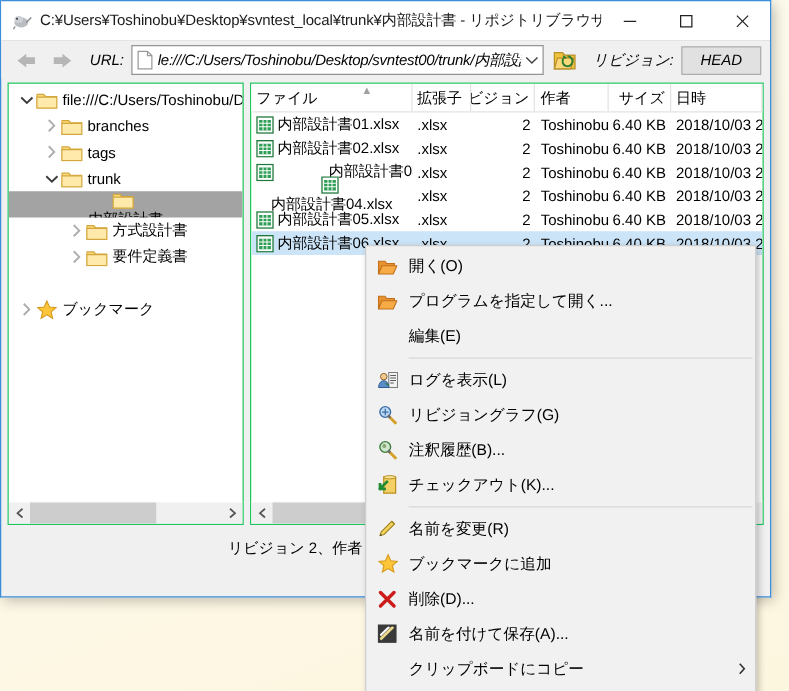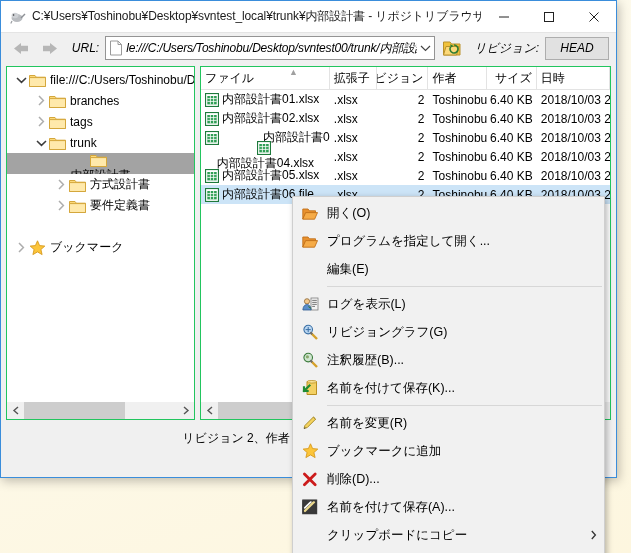--- a/index.html
+++ b/index.html
@@ -555,21 +555,21 @@
               <span>2018/10/03 2</span>
             </div>
           </div>
           <div class="lrow sel">
             <div class="lcell" style="width: 160px;">
               <span class="xls-icon"><svg width="14" height="14" viewBox="0 0 14 14">
                   <rect x="0.5" y="0.5" width="13" height="13" fill="#fff" stroke="#1e7a3c" stroke-width="1.2"></rect>
                   <rect x="2.3" y="3" width="9.4" height="8.4" fill="#2e9e54"></rect>
                   <path d="M2.3 5.6 H11.7 M2.3 8.4 H11.7 M5.4 3 V11.4 M8.6 3 V11.4" stroke="#fff" stroke-width="0.8"></path>
                 </svg></span>
-              <span>内部設計書06.file</span>
+              <span>内部設計書06.xlsx</span>
             </div>
             <div class="lcell" style="width: 58px;">
               <span>.xlsx</span>
             </div>
             <div class="lcell r" style="width: 62px;">
               <span>2</span>
             </div>
             <div class="lcell" style="width: 72px;">
               <span>Toshinobu</span>
             </div>
@@ -670,21 +670,21 @@
       <div class="mi-sub"></div>
     </div>
     <div class="mi">
       <div class="mi-icon">
         <svg width="17" height="16" viewBox="0 0 17 16">
           <path d="M5 1.5 H14.5 V14.5 H5 Z" fill="#f3d063" stroke="#b98f22" stroke-width="1"></path>
           <ellipse cx="9.8" cy="1.8" rx="4.8" ry="1.3" fill="#fae49a" stroke="#b98f22" stroke-width="0.8"></ellipse>
           <path d="M7.5 5.5 L2 11 M2 11 L2 7.4 M2 11 L5.6 11" fill="none" stroke="#1f8b32" stroke-width="2.2" stroke-linecap="square"></path>
         </svg>
       </div>
-      <div class="mi-label">名前を付けて保存(K)...</div>
+      <div class="mi-label">チェックアウト(K)...</div>
       <div class="mi-sub"></div>
     </div>
     <div class="msep"></div>
     <div class="mi">
       <div class="mi-icon">
         <svg width="16" height="16" viewBox="0 0 16 16">
           <path d="M2 13.4 L3 10.4 L11.4 2 L13.6 4.2 L5.2 12.6 Z" fill="#f5d35e" stroke="#a08420" stroke-width="0.9"></path>
           <path d="M11.4 2 L13.6 4.2" stroke="#a08420" stroke-width="0.9"></path>
           <path d="M2 13.4 L3.4 12.9" stroke="#4a4a4a" stroke-width="1"></path>
         </svg>

